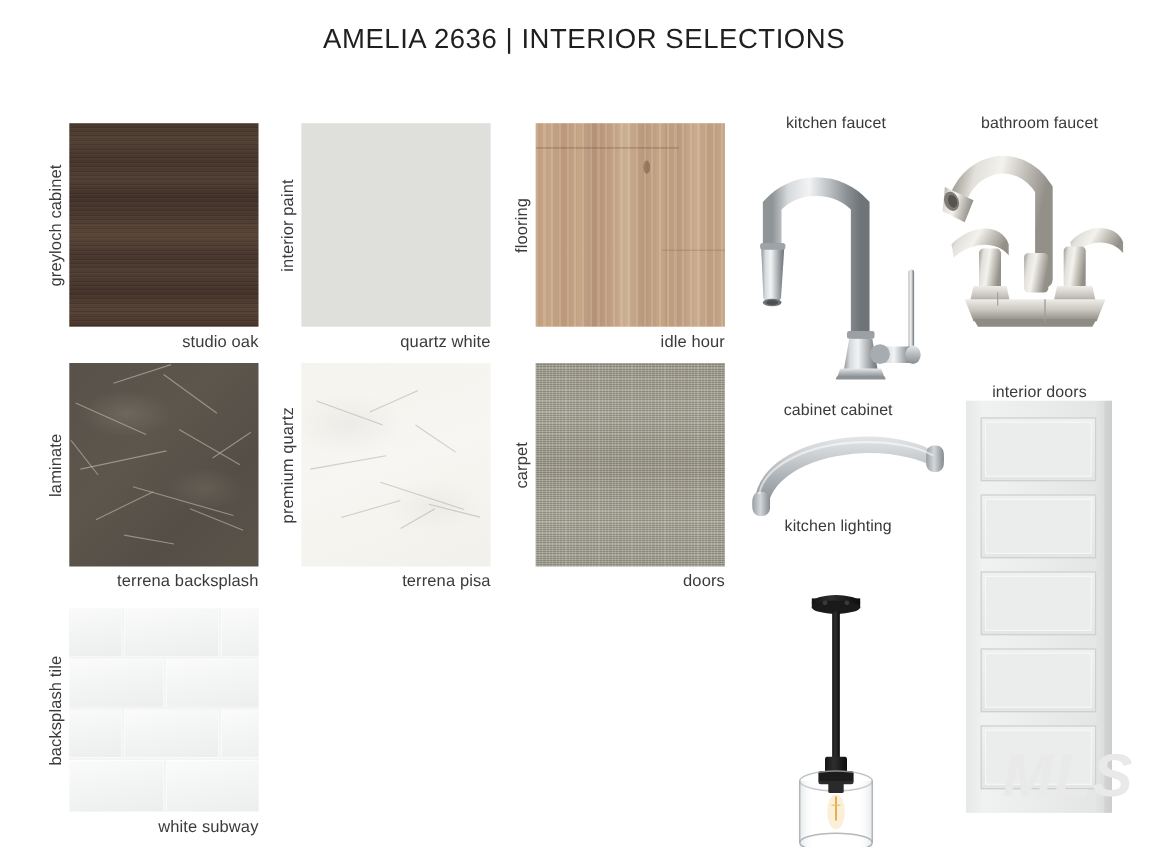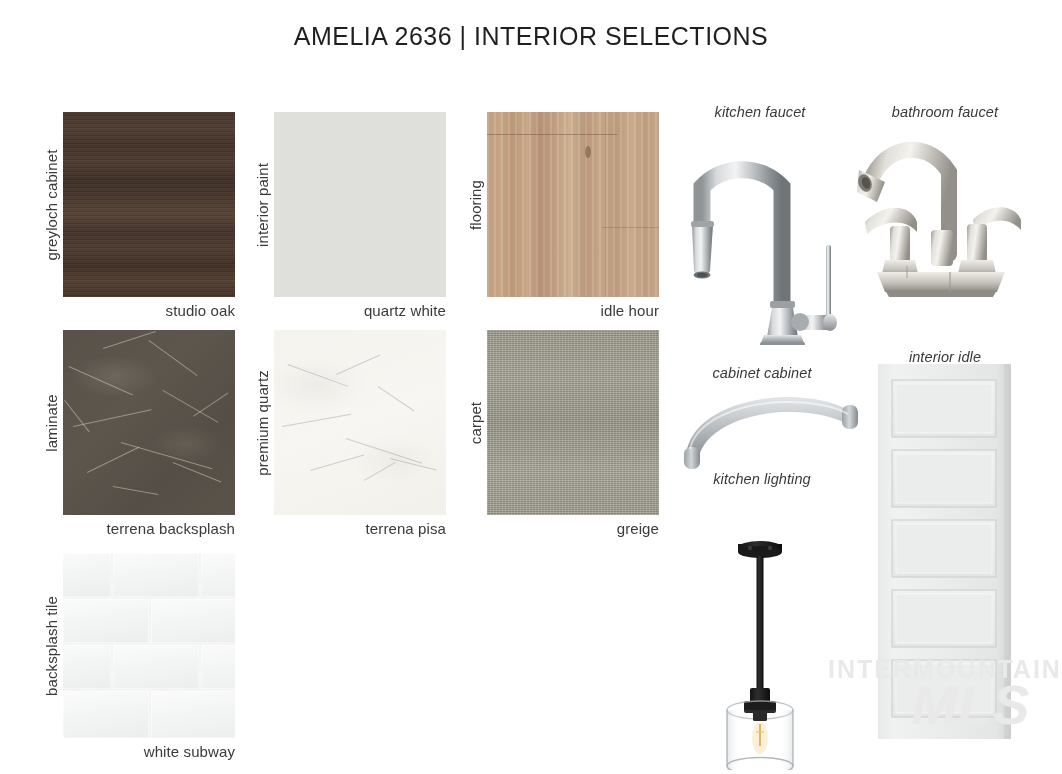--- a/index.html
+++ b/index.html
@@ -48,21 +48,21 @@
   }
   .cname{
     position:absolute;left:24px;top:190px;width:172px;
     text-align:right;font-size:15px;color:#3a3a3a;
     letter-spacing:.1px;
   }
 
   
   .fixture-label{
     position:absolute;text-align:center;font-size:14.5px;color:#3a3a3a;
-    letter-spacing:.1px;white-space:nowrap;font-style:italic;
+    letter-spacing:.1px;white-space:nowrap;
   }
 
   
   .tex-woodgrain{
     background:
       repeating-linear-gradient(0deg,
         rgba(255,255,255,.045) 0px, rgba(255,255,255,.045) 1px,
         rgba(0,0,0,.05) 1px, rgba(0,0,0,.05) 2px,
         rgba(255,255,255,.02) 2px, rgba(255,255,255,.02) 4px),
       linear-gradient(0deg,
@@ -199,21 +199,21 @@
       <div class="qvein" style="left:90px;top:150px;width:36px;height:1px;transform:rotate(-30deg);"></div>
     </div>
     <div class="cname">terrena pisa</div>
   </div>
 
   <div class="cell" style="left:463px;top:330px;width:196px;height:215px;">
     <div class="vwrap">
       <span>carpet</span>
     </div>
     <div class="swatch tex-carpet"></div>
-    <div class="cname">greige</div>
+    <div class="cname">doors</div>
   </div>
 
   <div class="cell" style="left:39px;top:553px;width:196px;height:215px;">
     <div class="vwrap">
       <span>backsplash tile</span>
     </div>
     <div class="swatch tex-subway">
 
       <div class="tile" style="left:-20px;top:0px;width:68px;height:44px;"></div>
       <div class="tile" style="left:50px;top:0px;width:86px;height:44px;"></div>
@@ -382,21 +382,21 @@
       <line x1="93" y1="172" x2="93" y2="228" stroke="rgba(165,172,176,.85)" stroke-width="1.4"></line>
       <ellipse cx="60" cy="228" rx="33" ry="8.5" fill="none" stroke="rgba(165,172,176,.85)" stroke-width="1.5"></ellipse>
 
       <rect x="53" y="172" width="14" height="11" rx="1.5" fill="#2a2a2a"></rect>
       <ellipse cx="60" cy="200" rx="8" ry="16" fill="rgba(247,228,182,.55)"></ellipse>
       <line x1="60" y1="186" x2="60" y2="208" stroke="#e0a842" stroke-width="1.6"></line>
       <line x1="56" y1="194" x2="64" y2="194" stroke="#e8bd62" stroke-width="1"></line>
     </svg>
   </div>
 
-  <div class="fixture-label" style="left:855px;top:349px;width:180px;">interior idle</div>
+  <div class="fixture-label" style="left:855px;top:349px;width:180px;">interior doors</div>
 
   <div class="fx" style="left:878px;top:364px;width:133px;height:375px;">
     <svg width="133" height="375" viewBox="0 0 133 375">
       <defs>
         <linearGradient id="doorbg" x1="0" y1="0" x2="1" y2="0">
           <stop offset="0%" stop-color="#e7e8e8"></stop>
           <stop offset="12%" stop-color="#f0f1f1"></stop>
           <stop offset="88%" stop-color="#e4e5e5"></stop>
           <stop offset="100%" stop-color="#d6d8d8"></stop>
         </linearGradient>
@@ -425,16 +425,15 @@
       </g>
       <g>
         <rect x="14" y="296" width="104" height="57" fill="url(#panel)" stroke="#cfd1d1" stroke-width="1.2"></rect>
         <rect x="18" y="300" width="96" height="49" fill="#ebecec" stroke="#f6f7f7" stroke-width="1"></rect>
       </g>
 
       <rect x="126" y="0" width="7" height="375" fill="rgba(0,0,0,.045)"></rect>
     </svg>
   </div>
 
-  <div class="wm wm-text" style="left:828px;top:655px;width:234px;text-align:center;">INTERMOUNTAIN</div>
   <div class="wm wm-mls" style="left:880px;top:673px;width:182px;text-align:center;">MLS</div>
 
 </div>
 
 </body></html>

